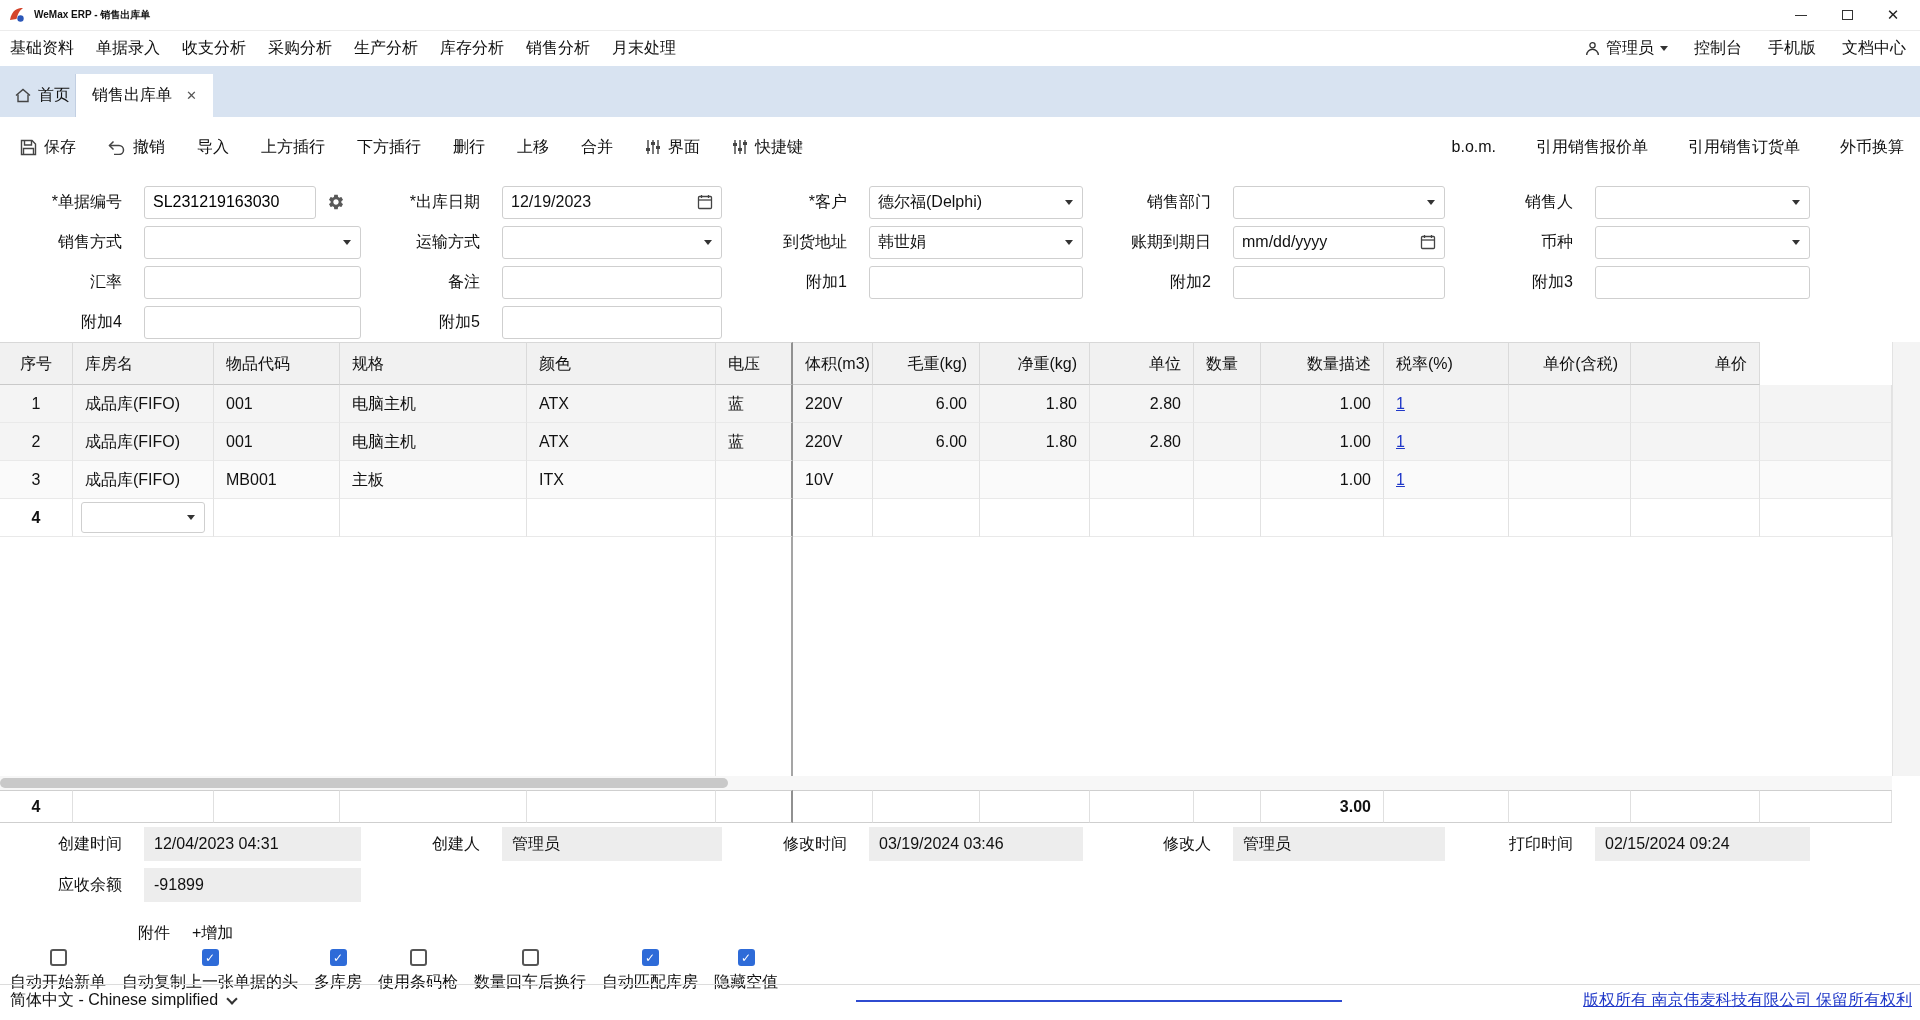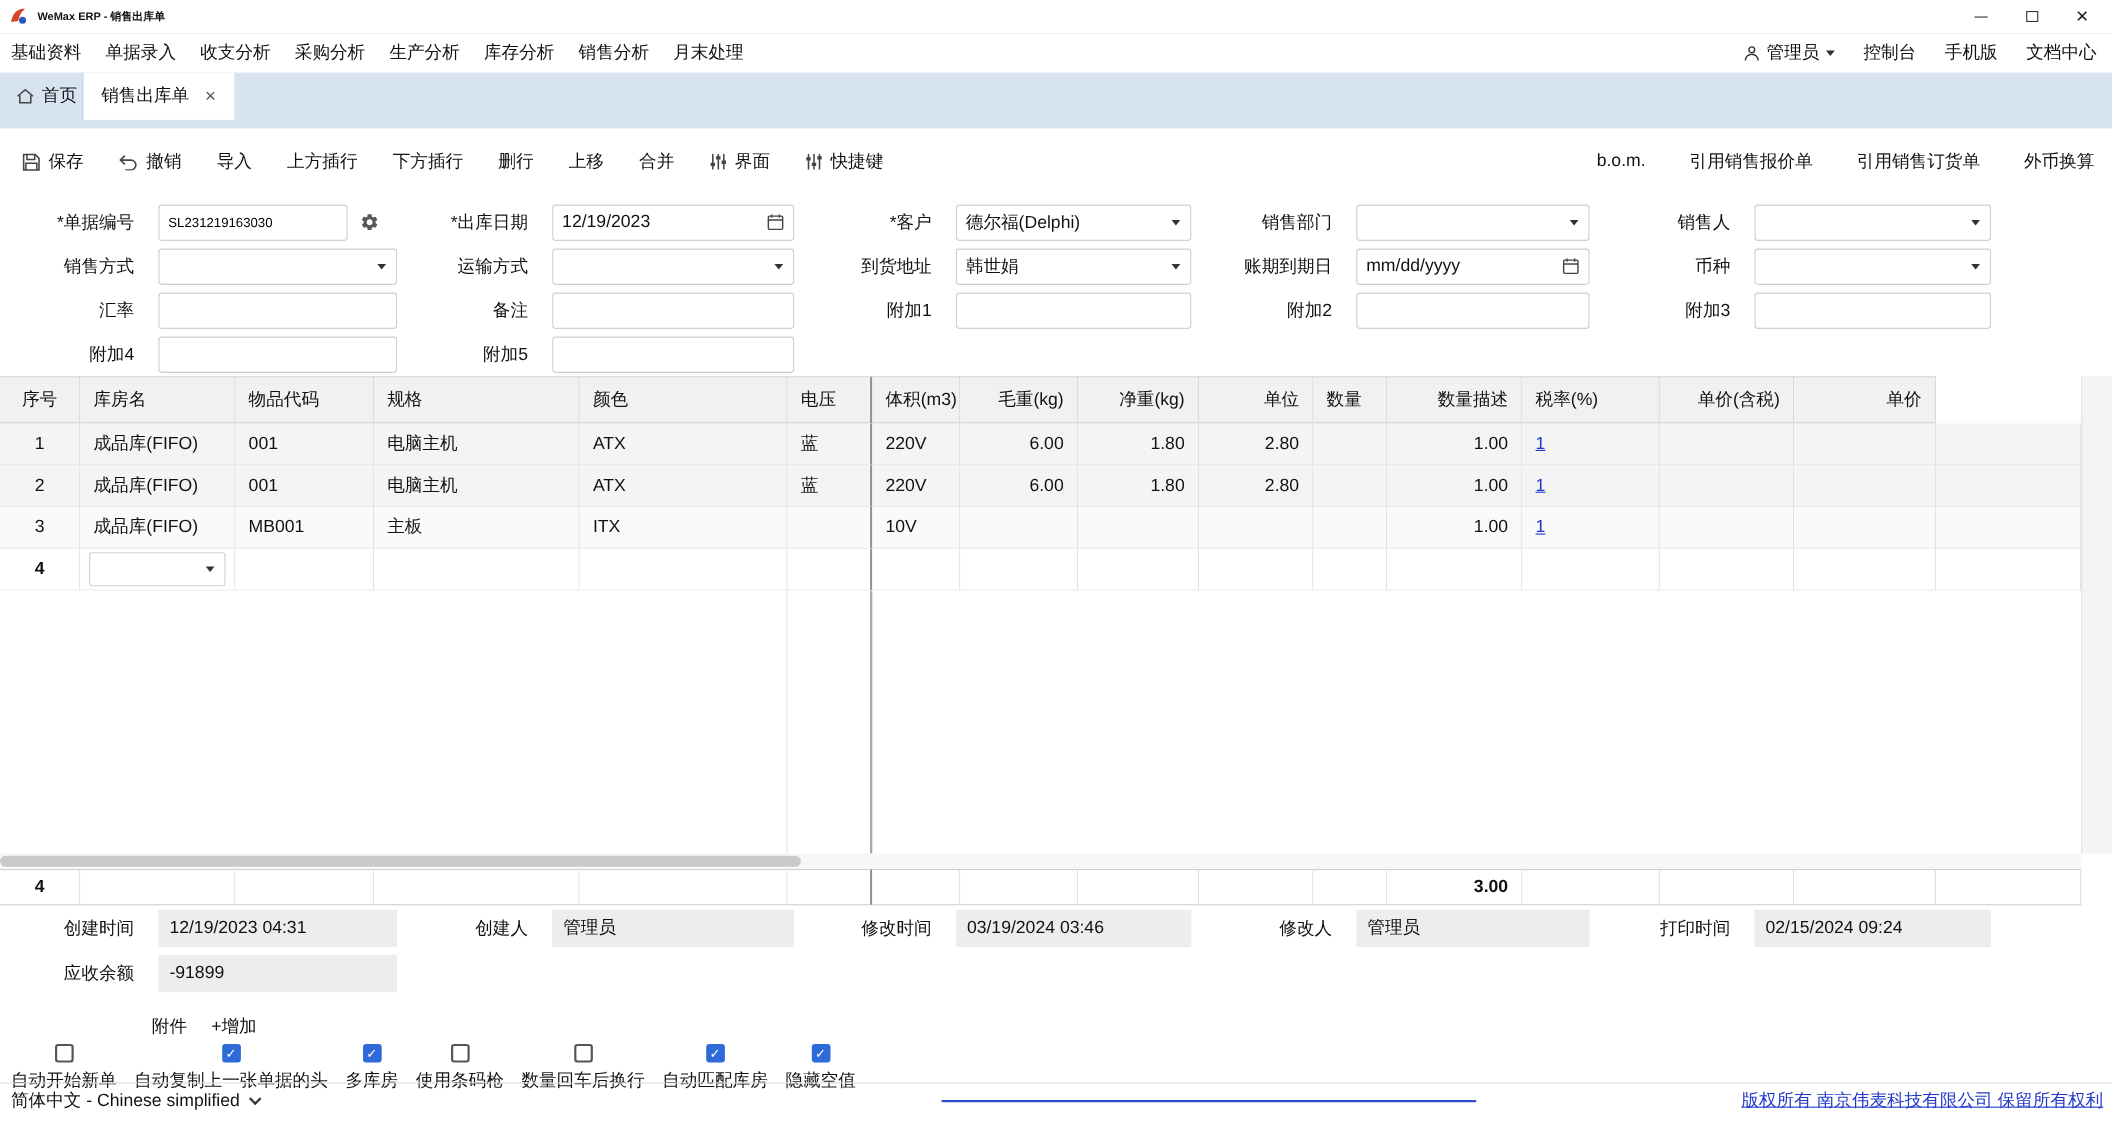--- a/index.html
+++ b/index.html
@@ -25,40 +25,40 @@
 
   
   .menubar { height:35px; display:flex; align-items:center; background:#fff; }
   .menu-left { display:flex; gap:22px; margin-left:10px; }
   .menu-left > span { white-space:nowrap; }
   .menu-right { margin-left:auto; display:flex; align-items:center; gap:26px; margin-right:14px; }
   .usermenu { display:flex; align-items:center; gap:6px; }
   .caret { width:0; height:0; border-left:4.5px solid transparent; border-right:4.5px solid transparent; border-top:5.5px solid #333; display:inline-block; }
 
   
-  .tabbar { height:51px; background:#d8e3f1; display:flex; align-items:flex-start; padding-left:10px; }
+  .tabbar { height:51px; background:#d8e3f1; display:flex; align-items:flex-end; padding-left:10px; }
   .tab { height:43px; display:flex; align-items:center; }
   .tab-home { width:66px; justify-content:center; gap:7px; border-right:1px solid #c2cfe2; }
   .tab-active { background:#fff; padding:0 16px; gap:14px; }
   .tabclose { color:#555; font-size:13px; }
 
   
   .toolbar { height:60px; background:#fff; display:flex; align-items:center; }
   .tb-left { display:flex; align-items:flex-end; gap:32px; margin-left:20px; }
   .tb-right { margin-left:auto; display:flex; align-items:center; gap:40px; margin-right:16px; }
   .tbbtn { display:flex; align-items:center; gap:7px; white-space:nowrap; }
 
   
   .form { padding-top:5px; }
   .form-row { display:grid; grid-template-columns:144px 217px 141px 220px 147px 214px 150px 212px 150px 215px;
               height:40px; align-items:center; }
   .fl { text-align:right; padding-right:22px; white-space:nowrap; }
   .ff { position:relative; }
   .inp { width:100%; height:33px; border:1px solid #cfcfcf; border-radius:3px; padding:0 8px;
-         font-family:inherit; font-size:12px; background:#fff; }
+         font-family:inherit; font-size:16px; background:#fff; }
   .docwrap { display:flex; align-items:center; gap:11px; }
   .docwrap .inp { width:172px; flex:0 0 auto; }
   .sel { height:33px; border:1px solid #cfcfcf; border-radius:3px; background:#fff;
          display:flex; align-items:center; padding:0 24px 0 8px; position:relative; }
   .sel .caret { position:absolute; right:9px; top:50%; margin-top:-2.5px; }
   .datebox { height:33px; border:1px solid #cfcfcf; border-radius:3px; background:#fff;
              display:flex; align-items:center; justify-content:space-between; padding:0 8px; }
 
   
   .gridwrap { width:1892px; }
@@ -513,21 +513,21 @@
     <div class="td" data-interactable="false"></div>
     <div class="td" data-interactable="false"></div>
     <div class="td" data-interactable="false"></div>
     <div class="td" data-interactable="false"></div>
   </div>
 
   <div class="vscroll" data-interactable="true"></div>
 
   <div class="foot-row r1" data-interactable="false">
     <div class="fl" data-interactable="false">创建时间</div>
-    <div class="fbox" data-interactable="false">12/19/2023 04:31</div>
+    <div class="fbox" data-interactable="false">12/04/2023 04:31</div>
     <div class="fl" data-interactable="false">创建人</div>
     <div class="fbox" data-interactable="false">管理员</div>
     <div class="fl" data-interactable="false">修改时间</div>
     <div class="fbox" data-interactable="false">03/19/2024 03:46</div>
     <div class="fl" data-interactable="false">修改人</div>
     <div class="fbox" data-interactable="false">管理员</div>
     <div class="fl" data-interactable="false">打印时间</div>
     <div class="fbox" data-interactable="false">02/15/2024 09:24</div>
   </div>
 

